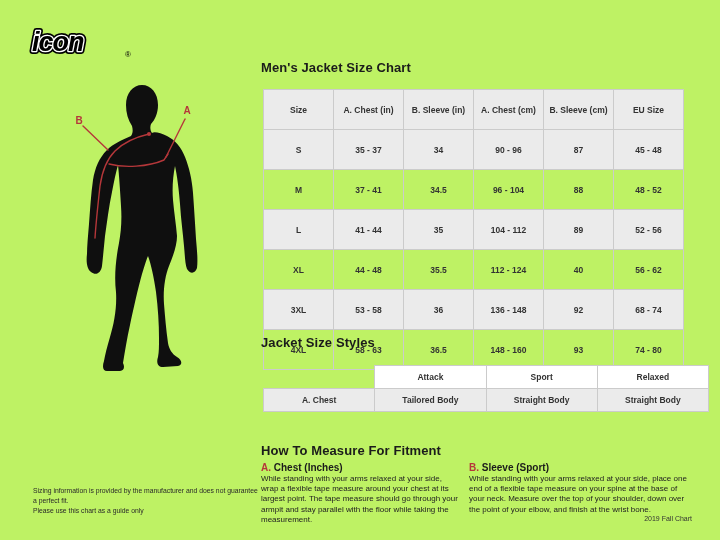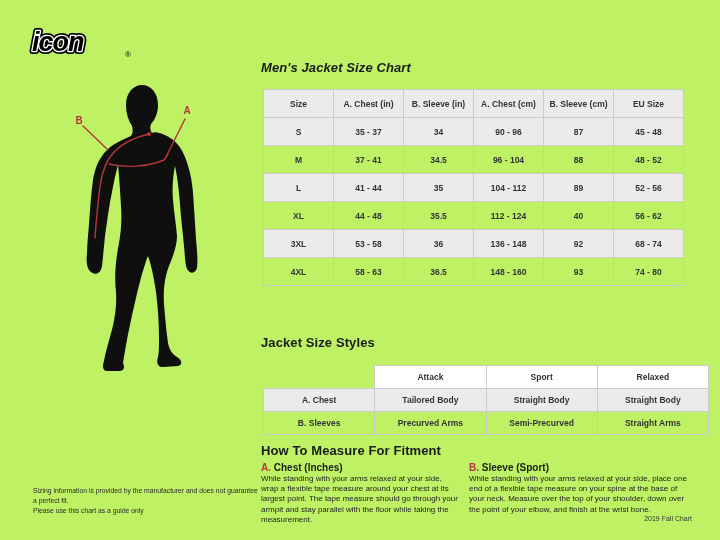--- a/index.html
+++ b/index.html
@@ -20,38 +20,38 @@
   .figure-wrap { position: absolute; left: 52px; top: 80px; }
 
   
   .section-title {
     position: absolute;
     font-size: 13px;
     font-weight: 700;
     color: #1b1b1b;
     letter-spacing: 0.1px;
   }
-  .title-size-chart { left: 261px; top: 60px; font-style: italic; }
+  .title-size-chart { left: 261px; top: 60px; }
   .title-styles     { left: 261px; top: 335px; }
   .title-howto      { left: 261px; top: 443px; }
 
   .size-table-wrap  { position: absolute; left: 263px; top: 89px;  width: 421px; }
   .style-table-wrap { position: absolute; left: 263px; top: 365px; width: 446px; }
 
   table { border-collapse: collapse; table-layout: fixed; width: 100%; }
   th, td {
     border: 1px solid #cbcbcb;
     text-align: center;
     vertical-align: middle;
     color: #333333;
     overflow: hidden;
     white-space: nowrap;
   }
 
-  .size-table th, .size-table td { height: 28px; font-size: 8.5px; font-weight: 700; }
+  .size-table th, .size-table td { height: 40px; font-size: 8.5px; font-weight: 700; }
   .size-table thead th { background: #ebebeb; }
   .size-table tbody tr:nth-child(odd) td { background: #ebebeb; }
 
   .style-table th, .style-table td { height: 23px; font-size: 8.5px; font-weight: 700; }
   .style-table thead th { background: #ffffff; }
   .style-table thead th:first-child { border: none; background: transparent; }
   .style-table tbody tr:nth-child(odd) td { background: #ebebeb; }
 
   
   .howto-cols {
@@ -202,26 +202,20 @@
             <th>Relaxed</th>
           </tr>
       </thead>
       <tbody>
           <tr>
             <td>A. Chest</td>
             <td>Tailored Body</td>
             <td>Straight Body</td>
             <td>Straight Body</td>
           </tr>
-          <tr>
-            <td>B. Sleeves</td>
-            <td>Precurved Arms</td>
-            <td>Semi-Precurved</td>
-            <td>Straight Arms</td>
-          </tr>
         </tbody>
     </table>
   </div>
 
   <div class="section-title title-howto">How To Measure For Fitment</div>
   <div class="howto-cols">
     <div class="howto-col-a">
       <div class="measure-heading">
         <span class="accent">A.</span>
         <span>Chest (Inches)</span>

